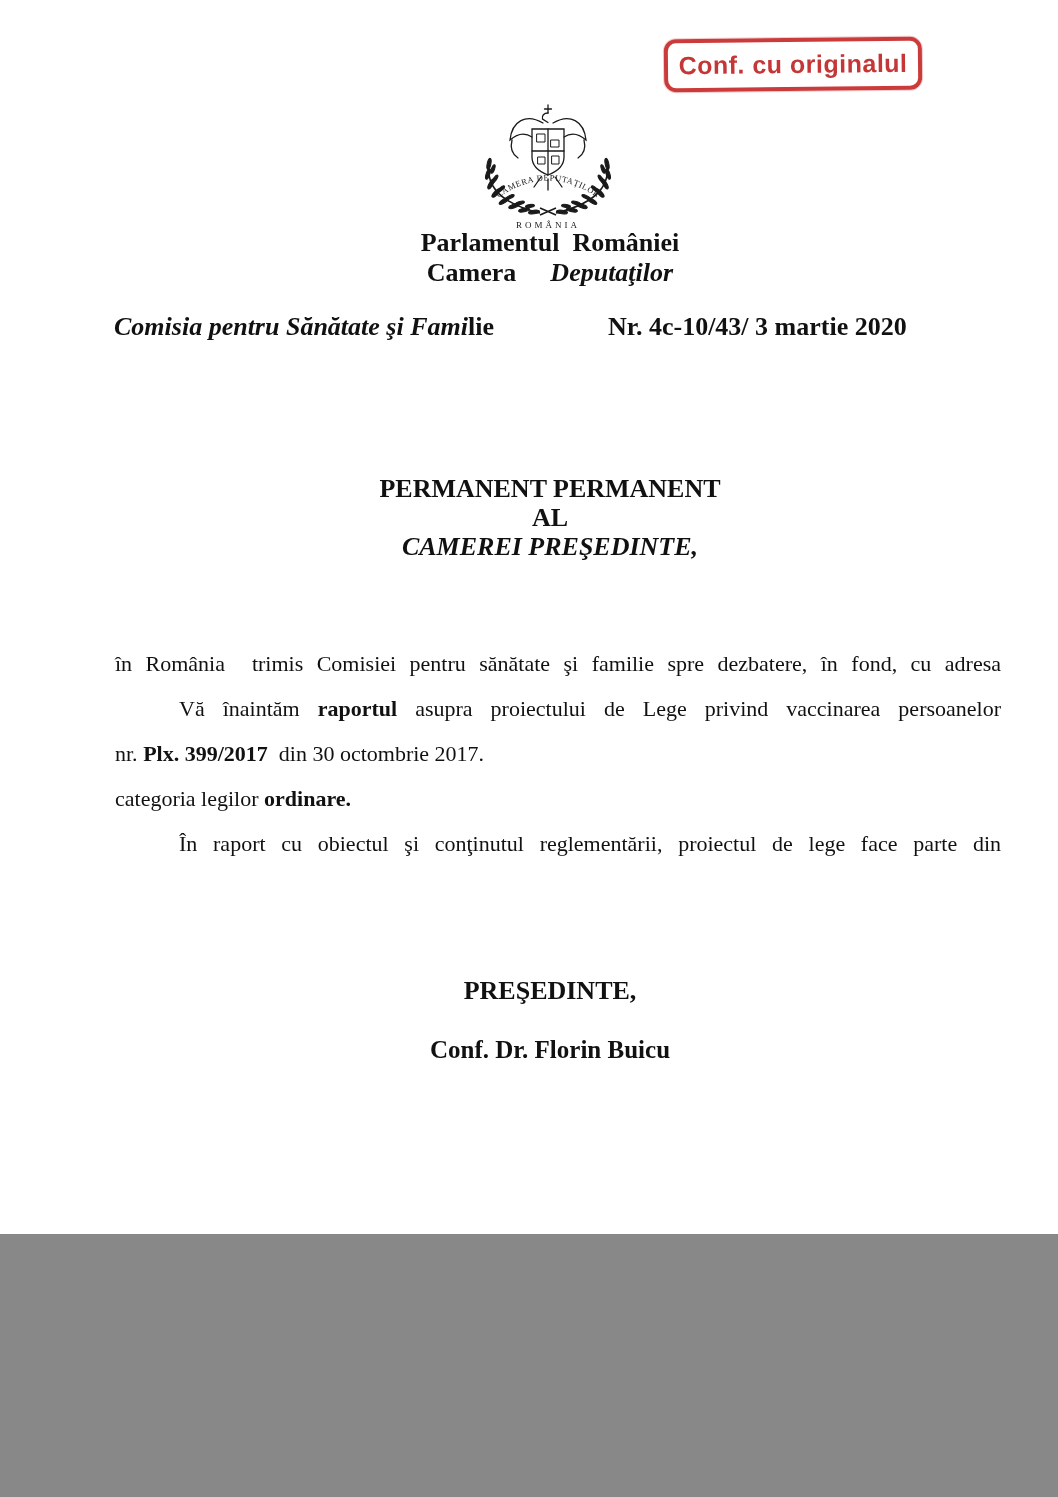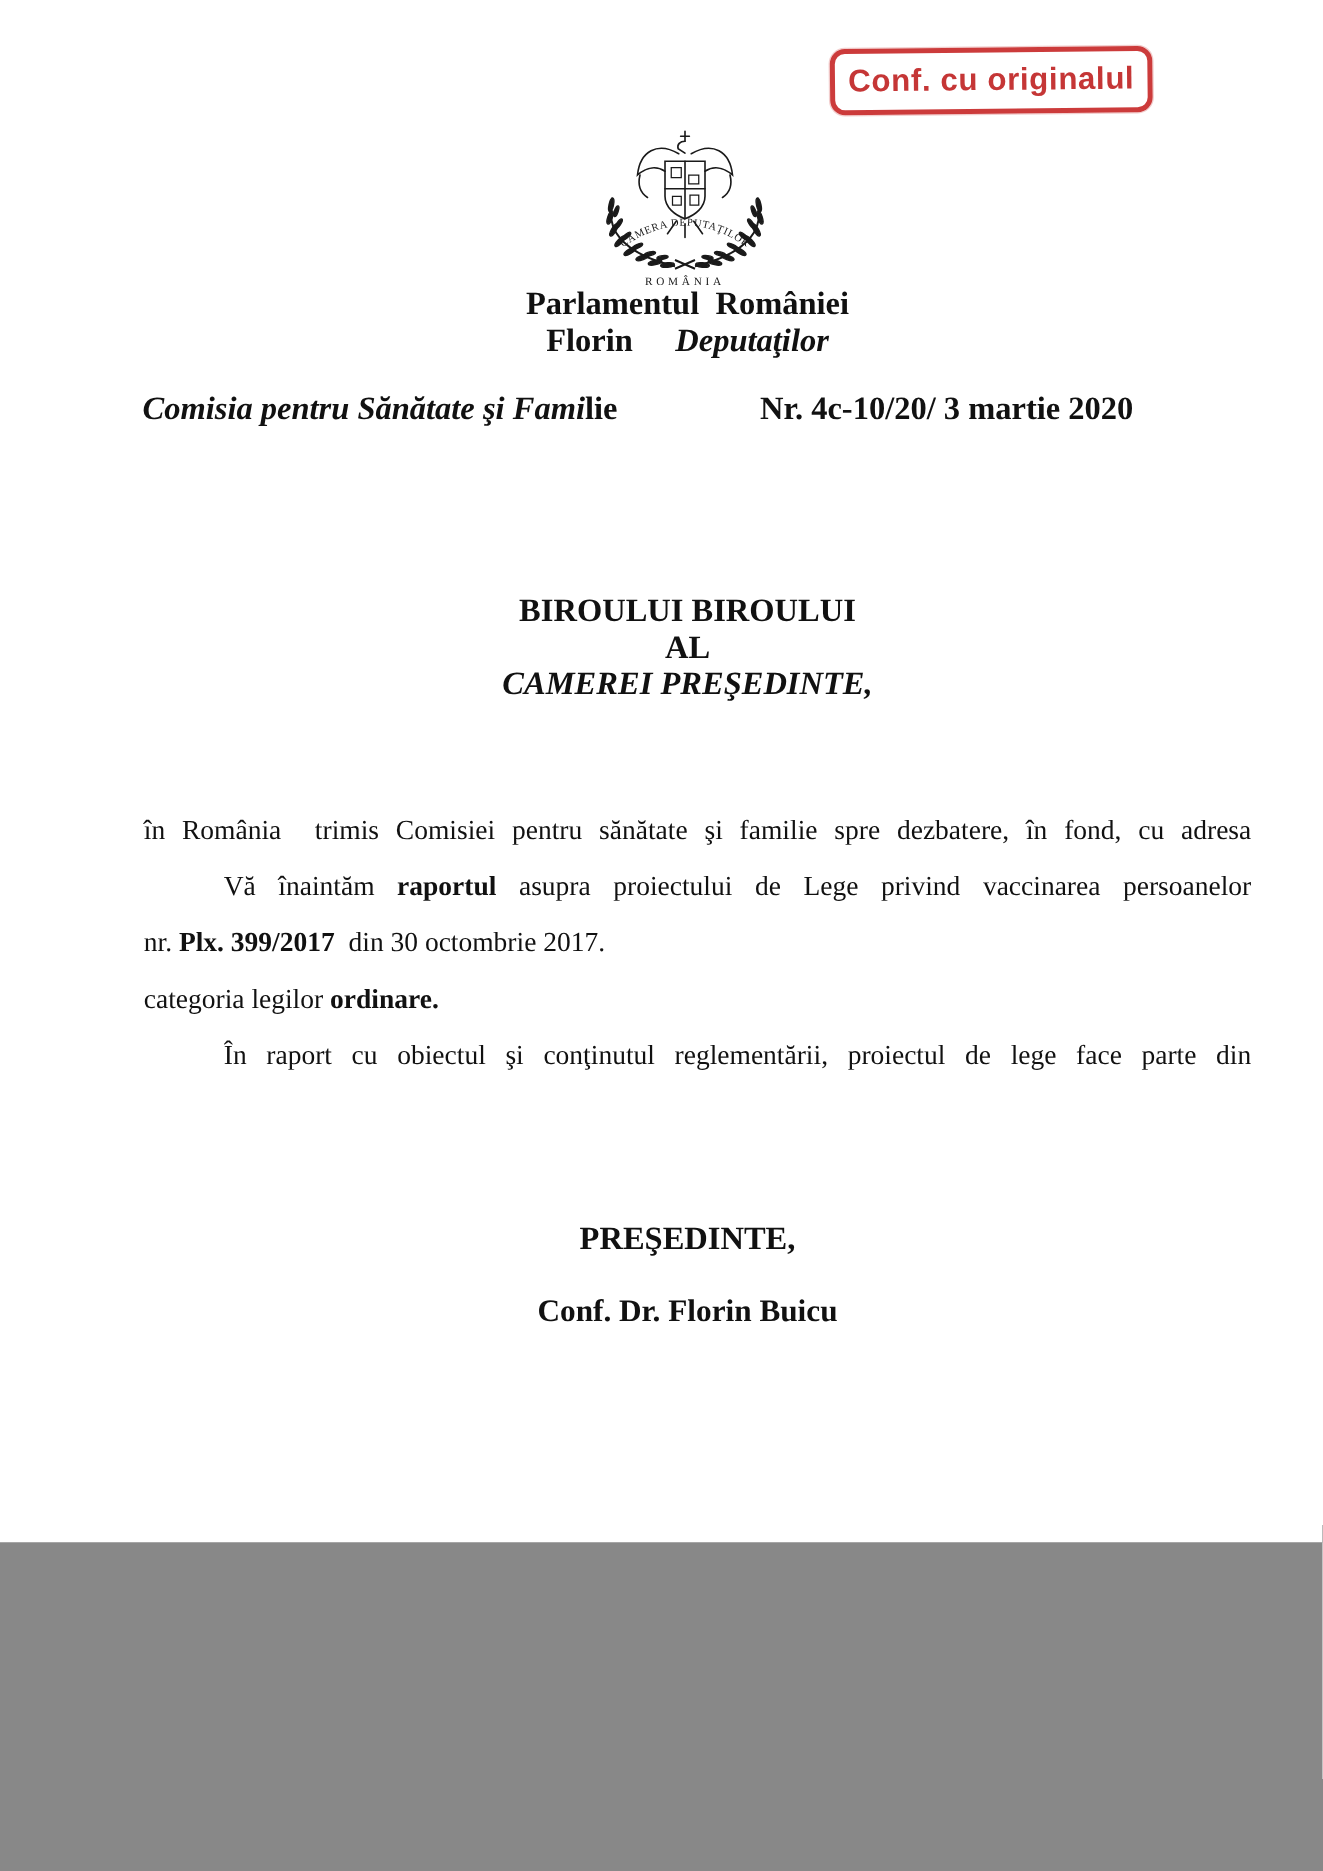--- a/index.html
+++ b/index.html
@@ -133,33 +133,33 @@
       </text>
       <text x="80" y="128" text-anchor="middle" font-family="Liberation Serif, serif" font-size="9" letter-spacing="3" fill="#1a1a1a">ROMÂNIA</text>
     </svg>
   </div>
 
   <div class="center-block title-block">
     <div class="title-line">
       <span>Parlamentul  României</span>
     </div>
     <div class="title-line">
-      <span>Florin</span><span class="title-gap"></span><span class="title-italic">Deputaţilor</span>
+      <span>Camera</span><span class="title-gap"></span><span class="title-italic">Deputaţilor</span>
     </div>
   </div>
 
   <div class="committee">
     <span>Comisia pentru Sănătate şi Fami</span><span class="upright">lie</span>
   </div>
   <div class="ref-number">
-    <span>Nr. 4c-10/20/ 3 martie 2020</span>
+    <span>Nr. 4c-10/43/ 3 martie 2020</span>
   </div>
 
   <div class="center-block addressee">
-    <div><span>BIROULUI BIROULUI</span></div>
+    <div><span>PERMANENT PERMANENT</span></div>
     <div><span>AL</span></div>
     <div class="it"><span>CAMEREI PREŞEDINTE,</span></div>
   </div>
 
   <div class="body-text">
     <div class="line just">
       <span>în România  trimis Comisiei pentru sănătate şi familie spre dezbatere, în fond, cu adresa</span>
     </div>
     <div class="line just indent">
       <span>Vă înaintăm </span><span class="b">raportul</span><span> asupra proiectului de Lege privind vaccinarea persoanelor</span>

